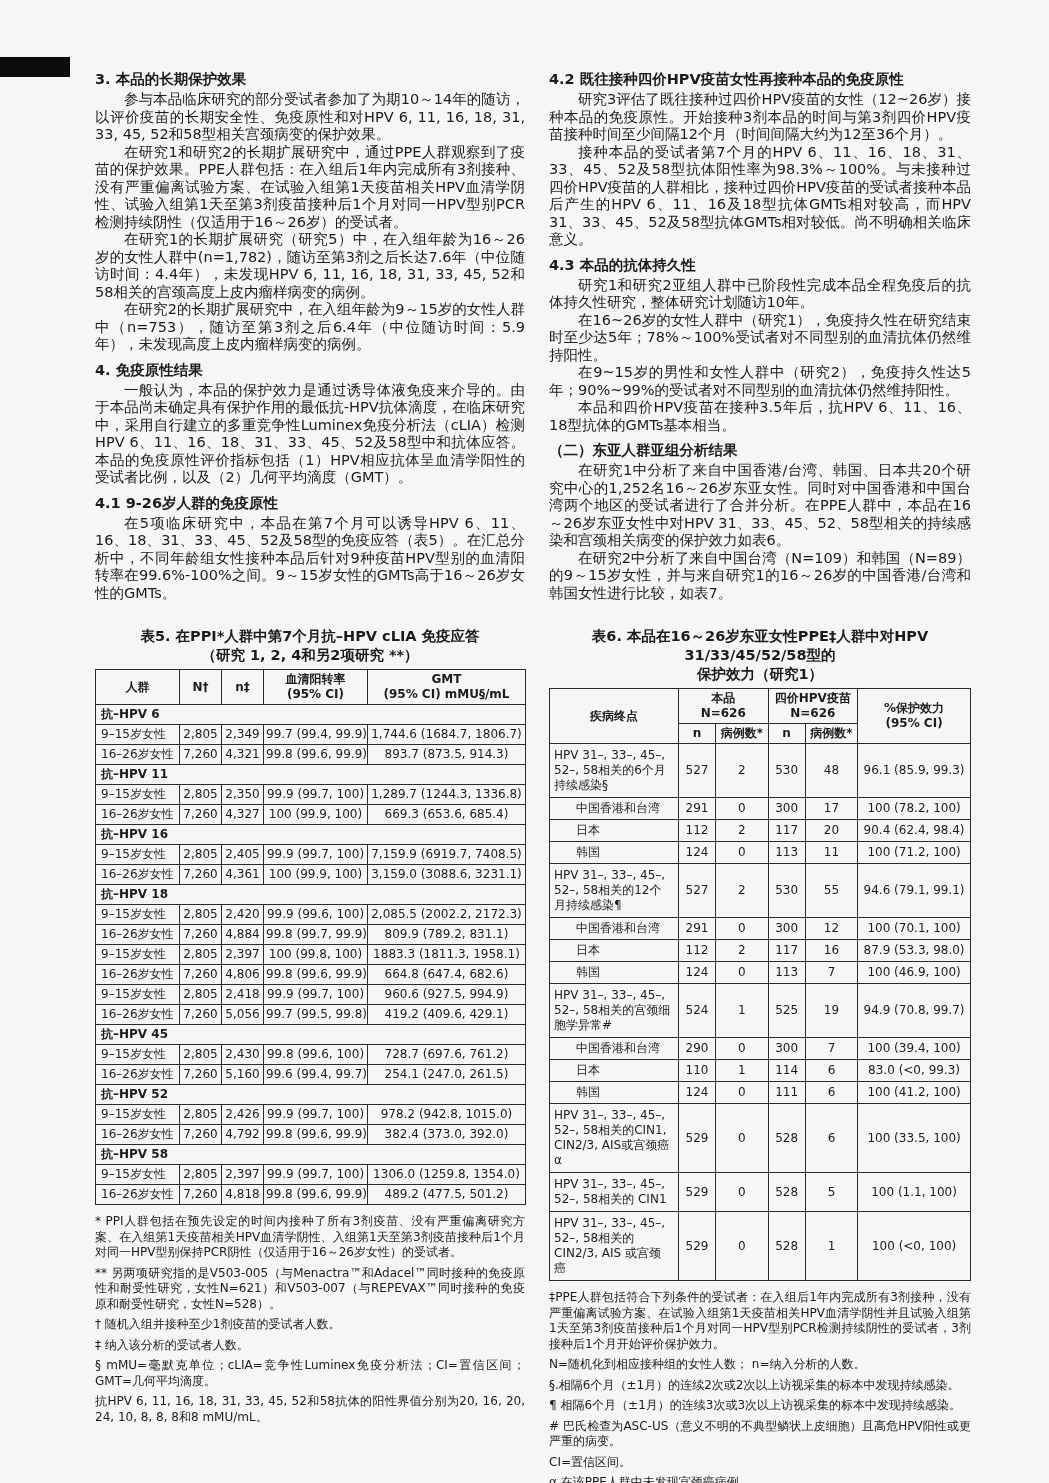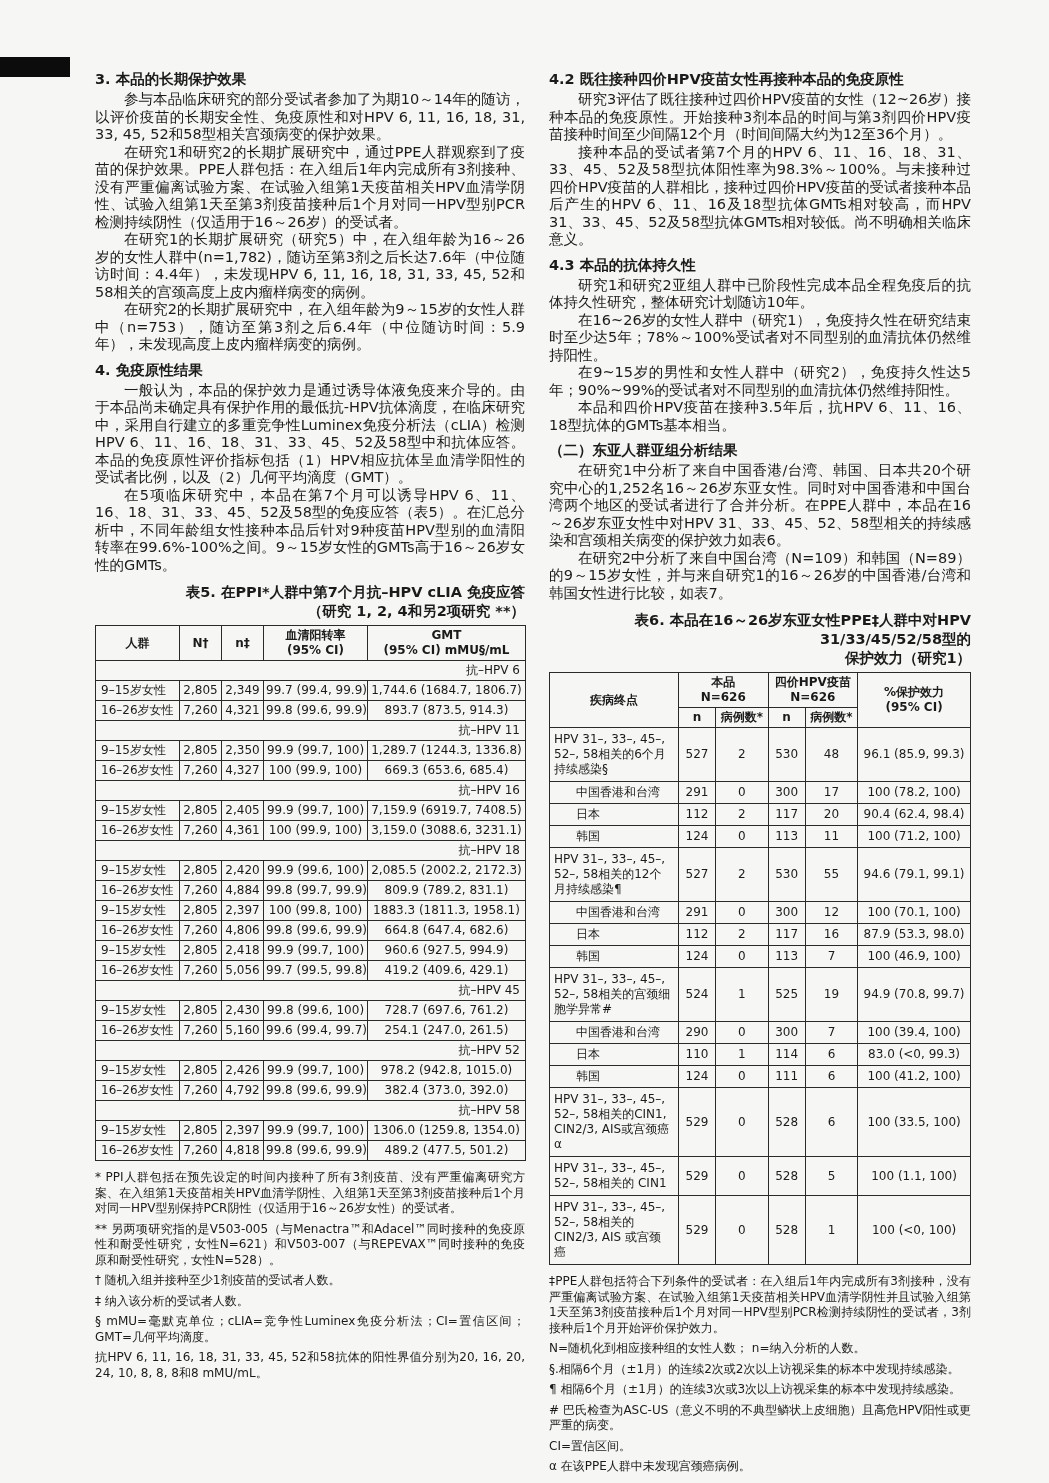--- a/index.html
+++ b/index.html
@@ -9,31 +9,31 @@
     font-family:"DejaVu Sans",sans-serif;
     -webkit-font-smoothing:antialiased;
   }
   .page{position:relative;width:1049px;height:1483px}
   .redaction-bar{position:absolute;left:0;top:57px;width:70px;height:20px;background:#0c0c0c}
   .cols{position:absolute;left:95px;top:70px;width:876px;display:flex;gap:24px}
   .col{width:430px;font-size:14.5px;line-height:17.5px;text-align:justify}
   .heading{font-weight:bold;text-align:left;margin:7px 0 3px;line-height:18px}
   .heading.first{margin-top:0}
   p.body{margin:0;text-indent:2em}
-  .tbl-title{font-weight:bold;text-align:right;margin:9px 0 4px;line-height:19px}
+  .tbl-title{font-weight:bold;text-align:center;margin:25px 0 4px;line-height:19px}
   .tbl-title .line{display:block}
   table{border-collapse:collapse;width:100%;font-size:12px;line-height:15px;table-layout:fixed}
   th,td{border:1.5px solid #2a2a2a;padding:2px 2px;text-align:center;vertical-align:middle;overflow:hidden}
   th{font-weight:bold;white-space:pre-line}
   
   .t5 col.c-pop{width:84px}.t5 col.c-N{width:42px}.t5 col.c-n{width:42px}
   .t5 col.c-sero{width:104px}.t5 col.c-gmt{width:158px}
   .t5 td{white-space:nowrap}
   .t5 td.pop{text-align:left;padding-left:5px}
-  .t5 tr.sec td{text-align:right;font-weight:normal;padding:2px 5px}
+  .t5 tr.sec td{text-align:left;font-weight:bold;padding:2px 5px}
   
   .t6 col.c-end{width:128px}.t6 col.c-n1{width:37px}.t6 col.c-c1{width:52px}
   .t6 col.c-n2{width:37px}.t6 col.c-c2{width:52px}.t6 col.c-eff{width:112px}
   .t6 td{white-space:nowrap}
   .t6 td.endpoint{text-align:left;white-space:normal;padding:3px 7px 3px 4px}
   .t6 tr.region-row td.endpoint{padding-left:26px}
   .t6 tr.endpoint-row td{padding-top:4px;padding-bottom:4px}
   
   .fn{font-size:12px;line-height:15.5px;margin:5px 0 0;text-align:justify}
   .fn-block{margin-top:9px}
@@ -49,20 +49,21 @@
     <div class="col">
       <div class="heading first">3. 本品的长期保护效果</div>
       <p class="body">参与本品临床研究的部分受试者参加了为期10～14年的随访，以评价疫苗的长期安全性、免疫原性和对HPV 6, 11, 16, 18, 31, 33, 45, 52和58型相关宫颈病变的保护效果。</p>
       <p class="body">在研究1和研究2的长期扩展研究中，通过PPE人群观察到了疫苗的保护效果。PPE人群包括：在入组后1年内完成所有3剂接种、没有严重偏离试验方案、在试验入组第1天疫苗相关HPV血清学阴性、试验入组第1天至第3剂疫苗接种后1个月对同一HPV型别PCR检测持续阴性（仅适用于16～26岁）的受试者。</p>
       <p class="body">在研究1的长期扩展研究（研究5）中，在入组年龄为16～26岁的女性人群中(n=1,782)，随访至第3剂之后长达7.6年（中位随访时间：4.4年），未发现HPV 6, 11, 16, 18, 31, 33, 45, 52和58相关的宫颈高度上皮内瘤样病变的病例。</p>
       <p class="body">在研究2的长期扩展研究中，在入组年龄为9～15岁的女性人群中（n=753），随访至第3剂之后6.4年（中位随访时间：5.9年），未发现高度上皮内瘤样病变的病例。</p>
 
       <div class="heading">4. 免疫原性结果</div>
       <p class="body">一般认为，本品的保护效力是通过诱导体液免疫来介导的。由于本品尚未确定具有保护作用的最低抗-HPV抗体滴度，在临床研究中，采用自行建立的多重竞争性Luminex免疫分析法（cLIA）检测HPV 6、11、16、18、31、33、45、52及58型中和抗体应答。本品的免疫原性评价指标包括（1）HPV相应抗体呈血清学阳性的受试者比例，以及（2）几何平均滴度（GMT）。</p>
 
+      <div class="heading">4.1 9-26岁人群的免疫原性</div>
       <p class="body">在5项临床研究中，本品在第7个月可以诱导HPV 6、11、16、18、31、33、45、52及58型的免疫应答（表5）。在汇总分析中，不同年龄组女性接种本品后针对9种疫苗HPV型别的血清阳转率在99.6%-100%之间。9～15岁女性的GMTs高于16～26岁女性的GMTs。</p>
 
       <div class="tbl-title">
         <span class="line">表5. 在PPI*人群中第7个月抗–HPV cLIA 免疫应答</span>
         <span class="line">（研究 1, 2, 4和另2项研究 **）</span>
       </div>
 
       <table class="t5">
         <colgroup>
           <col class="c-pop">

